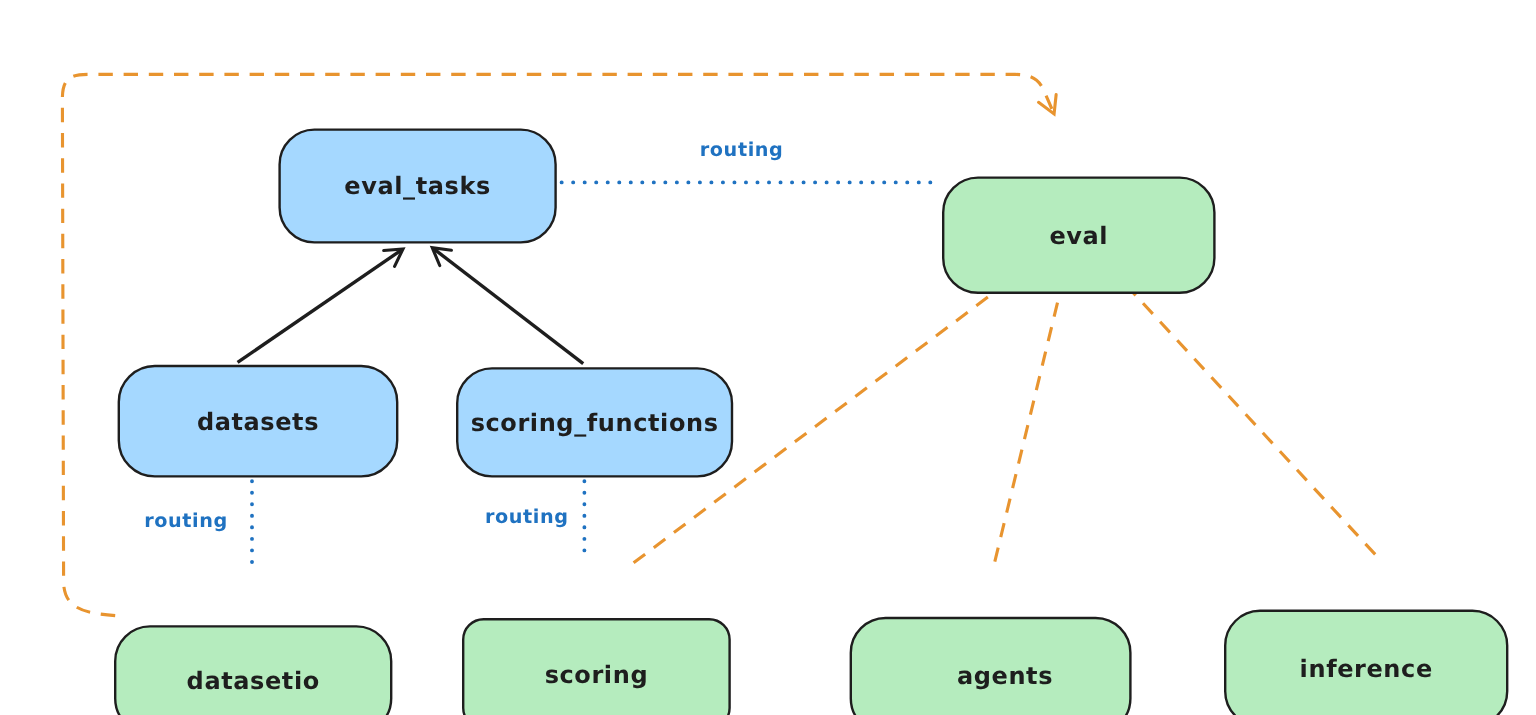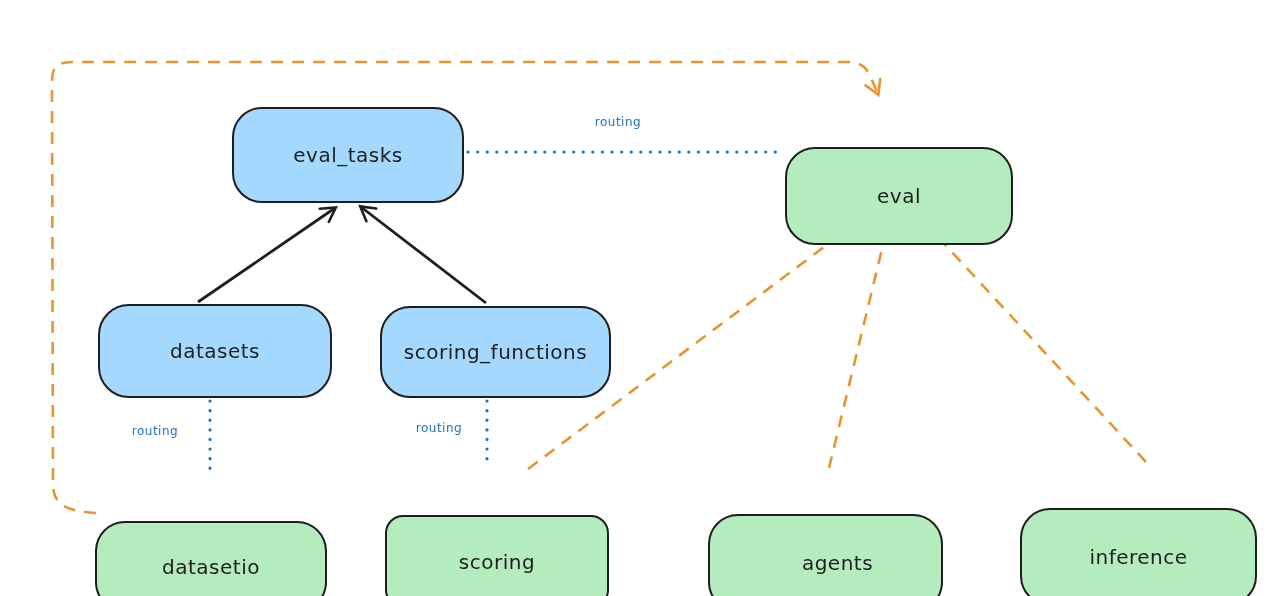--- a/index.html
+++ b/index.html
@@ -5,27 +5,27 @@
   html,body{margin:0;padding:0;}
   body{
     width:1280px;height:596px;position:relative;background:#ffffff;
     font-family:"DejaVu Sans","Liberation Sans",sans-serif;overflow:hidden;
   }
   .canvas{position:absolute;inset:0;}
   svg.wires{position:absolute;left:0;top:0;width:1280px;height:596px;}
   .node{
     position:absolute;display:flex;align-items:center;justify-content:center;
     border:2.6px solid #1e1e1e;border-radius:30px;box-sizing:border-box;
-    font-size:20px;color:#1e1e1e;letter-spacing:0.5px;
+    font-size:20px;color:#1e1e1e;letter-spacing:0.5px;font-weight:bold;
   }
   .node.blue{background:#a5d8ff;}
   .node.green{background:#b5ecbe;margin-top:44px;}
   .edge-label{
     position:absolute;width:130px;text-align:center;
-    color:#1f72c1;font-size:12px;font-weight:400;letter-spacing:0.5px;
+    color:#1f72c1;font-size:16px;font-weight:700;letter-spacing:0.5px;
   }
   
   #n-eval-tasks{left:232px;top:107px;width:232px;height:96px;}
   #n-eval{left:785px;top:103px;width:228px;height:98px;}
   #n-datasets{left:98px;top:304px;width:234px;height:94px;border-radius:31px;}
   #n-scoring-functions{left:380px;top:306px;width:231px;height:92px;}
   #n-datasetio{left:95px;top:477px;width:232px;height:91px;}
   #n-scoring{left:385px;top:471px;width:224px;height:93px;border-radius:18px;}
   #n-agents{left:708px;top:470px;width:235px;height:98px;padding-left:24px;}
   #n-inference{left:1020px;top:464px;width:237px;height:98px;}

